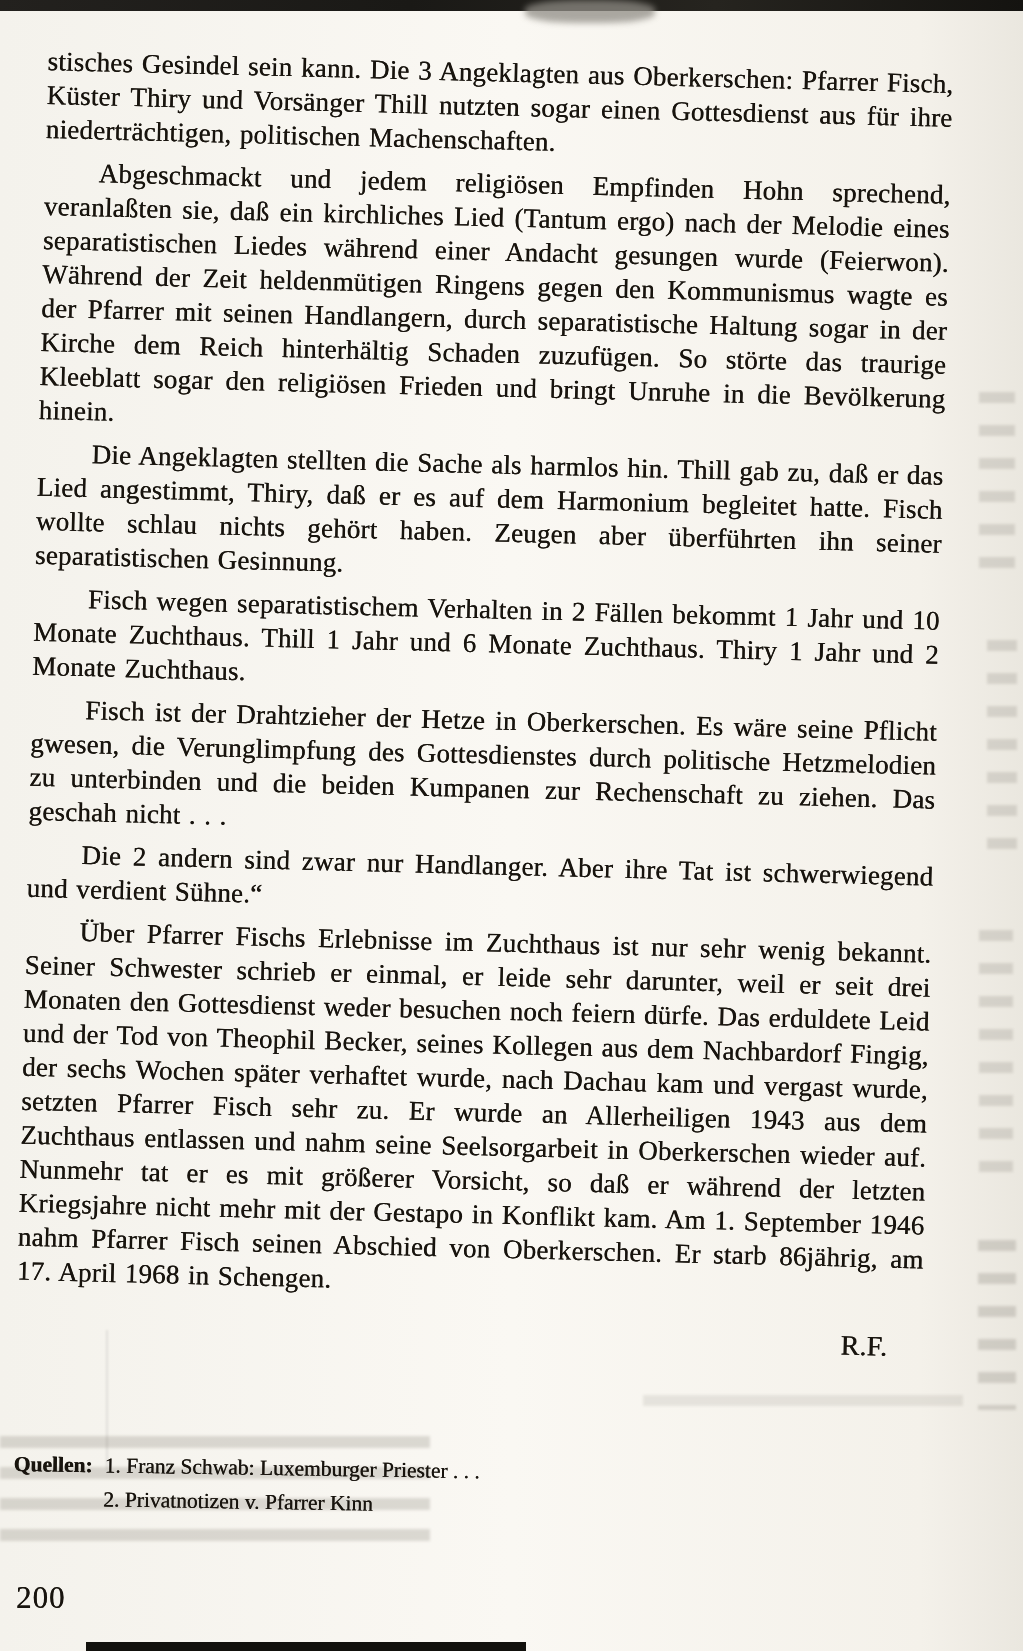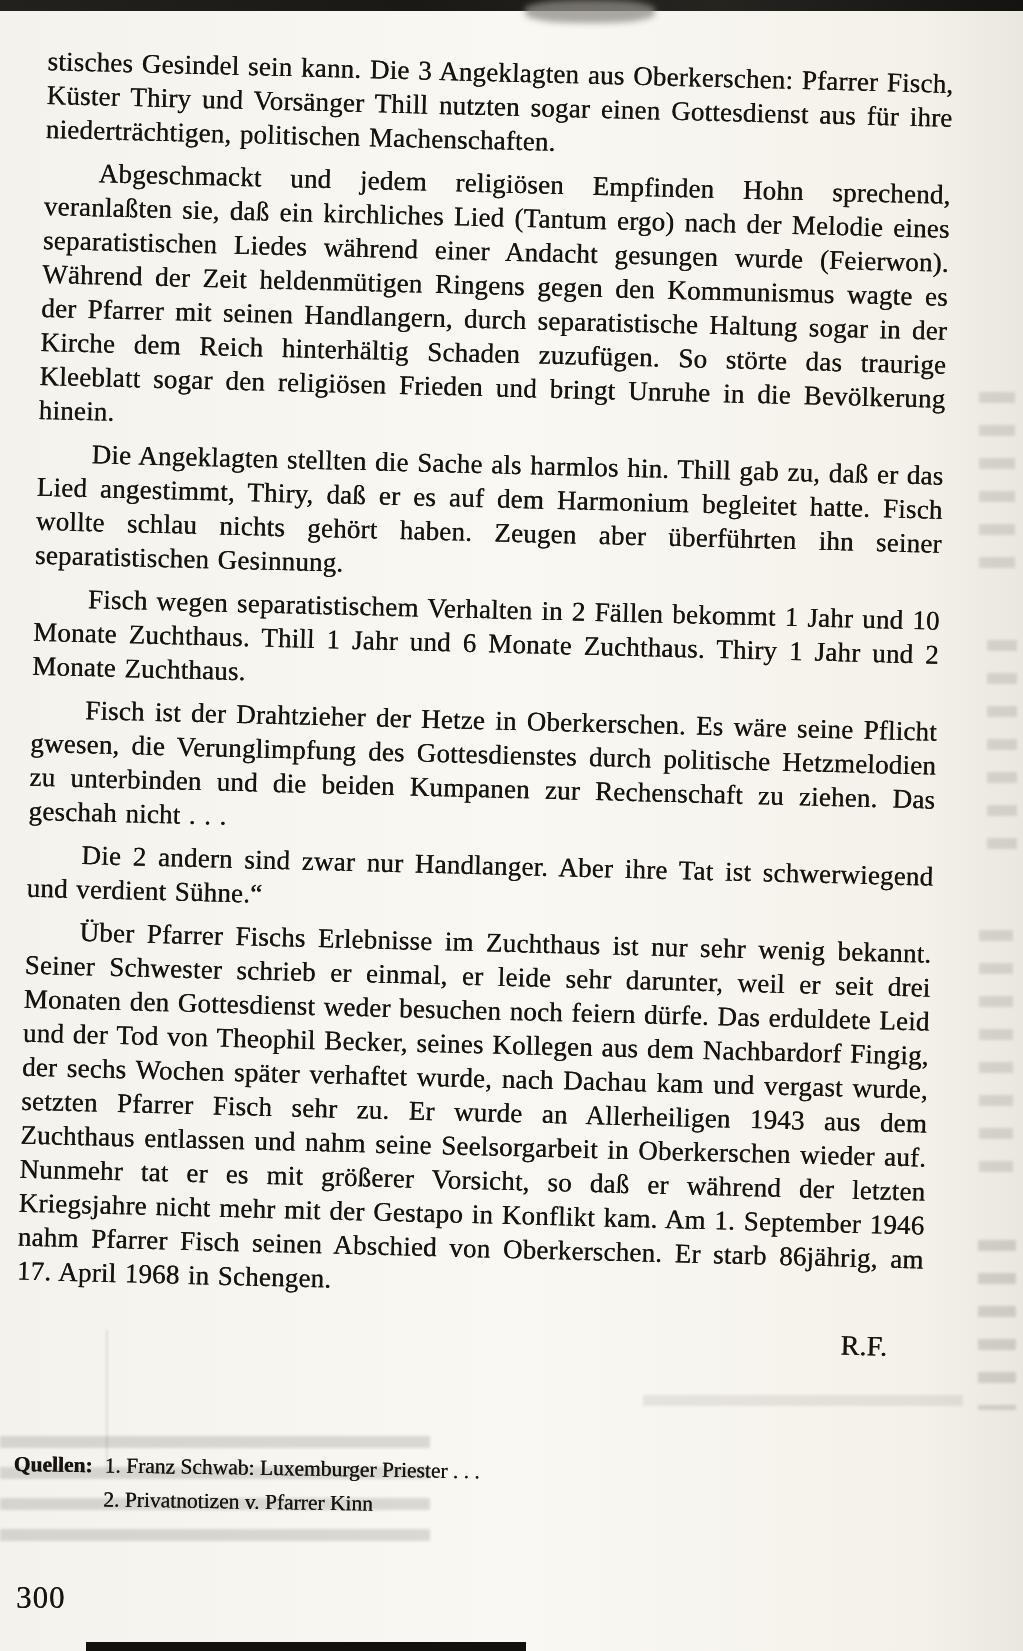--- a/index.html
+++ b/index.html
@@ -101,16 +101,16 @@
     <p class="signature">R.F.</p>
   </div>
 
   <div class="sources ink">
     <div>
       <span class="sources-label">Quellen:</span><span>1. Franz Schwab: Luxemburger Priester . . .</span>
     </div>
     <div class="source-line-2">2. Privatnotizen v. Pfarrer Kinn</div>
   </div>
 
-  <div class="page-number ink">300</div>
+  <div class="page-number ink">200</div>
 
   <div class="edge-bottom"></div>
 </div>
 
 </body></html>

